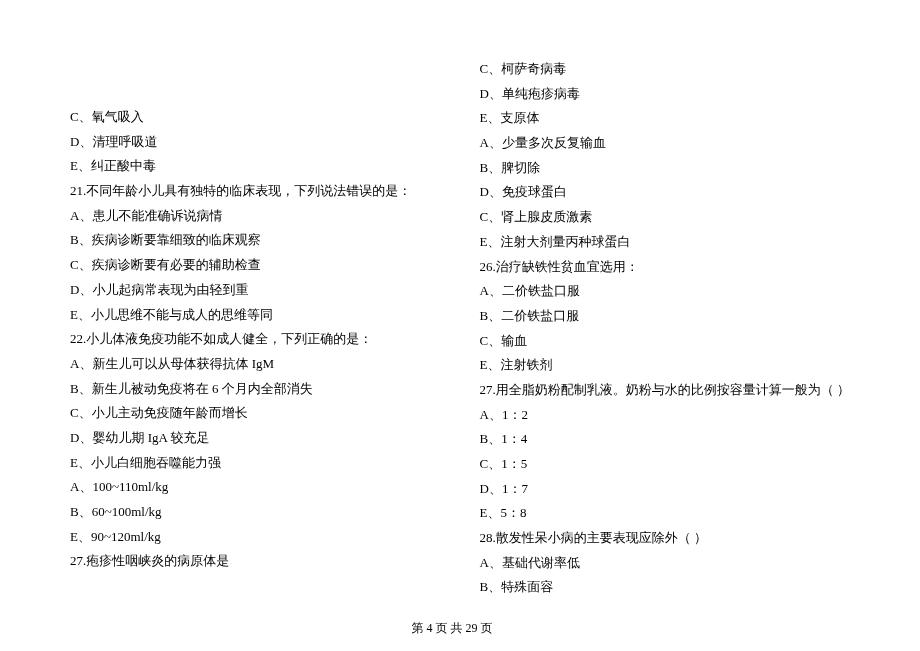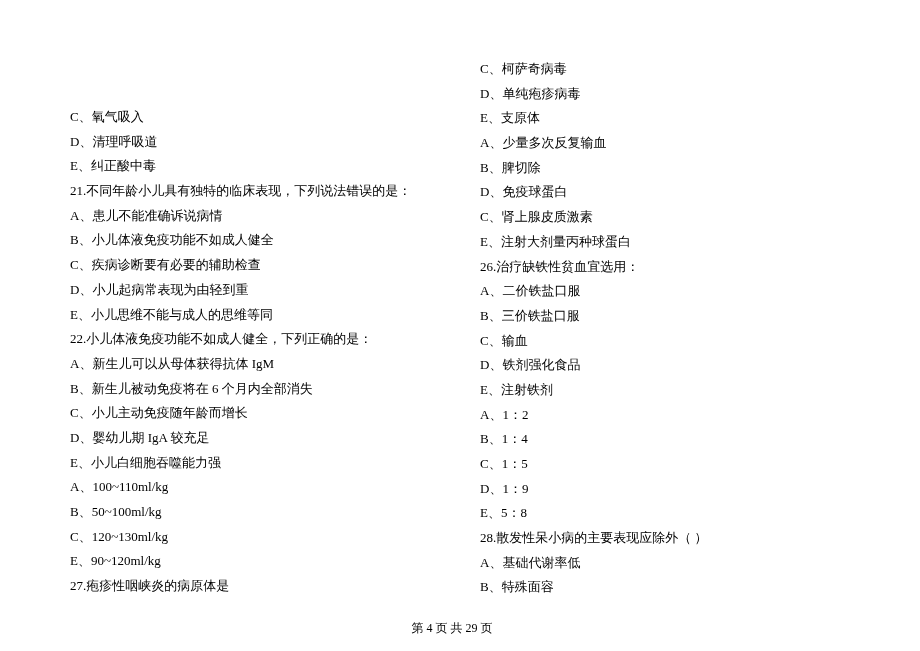--- a/index.html
+++ b/index.html
@@ -47,56 +47,55 @@
 </head>
 <body>
 
 <div class="page-content">
   <div class="column column-left">
     <div class="line">C、氧气吸入</div>
     <div class="line">D、清理呼吸道</div>
     <div class="line">E、纠正酸中毒</div>
     <div class="line">21.不同年龄小儿具有独特的临床表现，下列说法错误的是：</div>
     <div class="line">A、患儿不能准确诉说病情</div>
-    <div class="line">B、小儿体液免疫功能不如成人健全</div>
+    <div class="line">B、疾病诊断要靠细致的临床观察</div>
     <div class="line">C、疾病诊断要有必要的辅助检查</div>
     <div class="line">D、小儿起病常表现为由轻到重</div>
     <div class="line">E、小儿思维不能与成人的思维等同</div>
     <div class="line">22.小儿体液免疫功能不如成人健全，下列正确的是：</div>
     <div class="line">A、新生儿可以从母体获得抗体 IgM</div>
     <div class="line">B、新生儿被动免疫将在 6 个月内全部消失</div>
     <div class="line">C、小儿主动免疫随年龄而增长</div>
     <div class="line">D、婴幼儿期 IgA 较充足</div>
     <div class="line">E、小儿白细胞吞噬能力强</div>
     <div class="line">A、100~110ml/kg</div>
-    <div class="line">B、50~100ml/kg</div>
-    <div class="line">C、120~130ml/kg</div>
+    <div class="line">B、60~100ml/kg</div>
     <div class="line">E、90~120ml/kg</div>
     <div class="line">27.疱疹性咽峡炎的病原体是</div>
 
   </div>
   <div class="column column-right">
     <div class="line">C、柯萨奇病毒</div>
     <div class="line">D、单纯疱疹病毒</div>
     <div class="line">E、支原体</div>
     <div class="line">A、少量多次反复输血</div>
     <div class="line">B、脾切除</div>
     <div class="line">D、免疫球蛋白</div>
     <div class="line">C、肾上腺皮质激素</div>
     <div class="line">E、注射大剂量丙种球蛋白</div>
     <div class="line">26.治疗缺铁性贫血宜选用：</div>
     <div class="line">A、二价铁盐口服</div>
-    <div class="line">B、三价铁盐口服</div>
+    <div class="line">B、二价铁盐口服</div>
     <div class="line">C、输血</div>
-    <div class="line">D、铁剂强化食品</div>
     <div class="line">E、注射铁剂</div>
+    <div class="line">27.用全脂奶粉配制乳液。奶粉与水的比例按容量计算一般为（    ）</div>
     <div class="line">A、1：2</div>
     <div class="line">B、1：4</div>
     <div class="line">C、1：5</div>
-    <div class="line">D、1：9</div>
+    <div class="line">D、1：7</div>
     <div class="line">E、5：8</div>
     <div class="line">28.散发性呆小病的主要表现应除外（    ）</div>
     <div class="line">A、基础代谢率低</div>
     <div class="line">B、特殊面容</div>
 
   </div>
 </div>
 
 <div class="page-footer">第 4 页 共 29 页</div>
 

